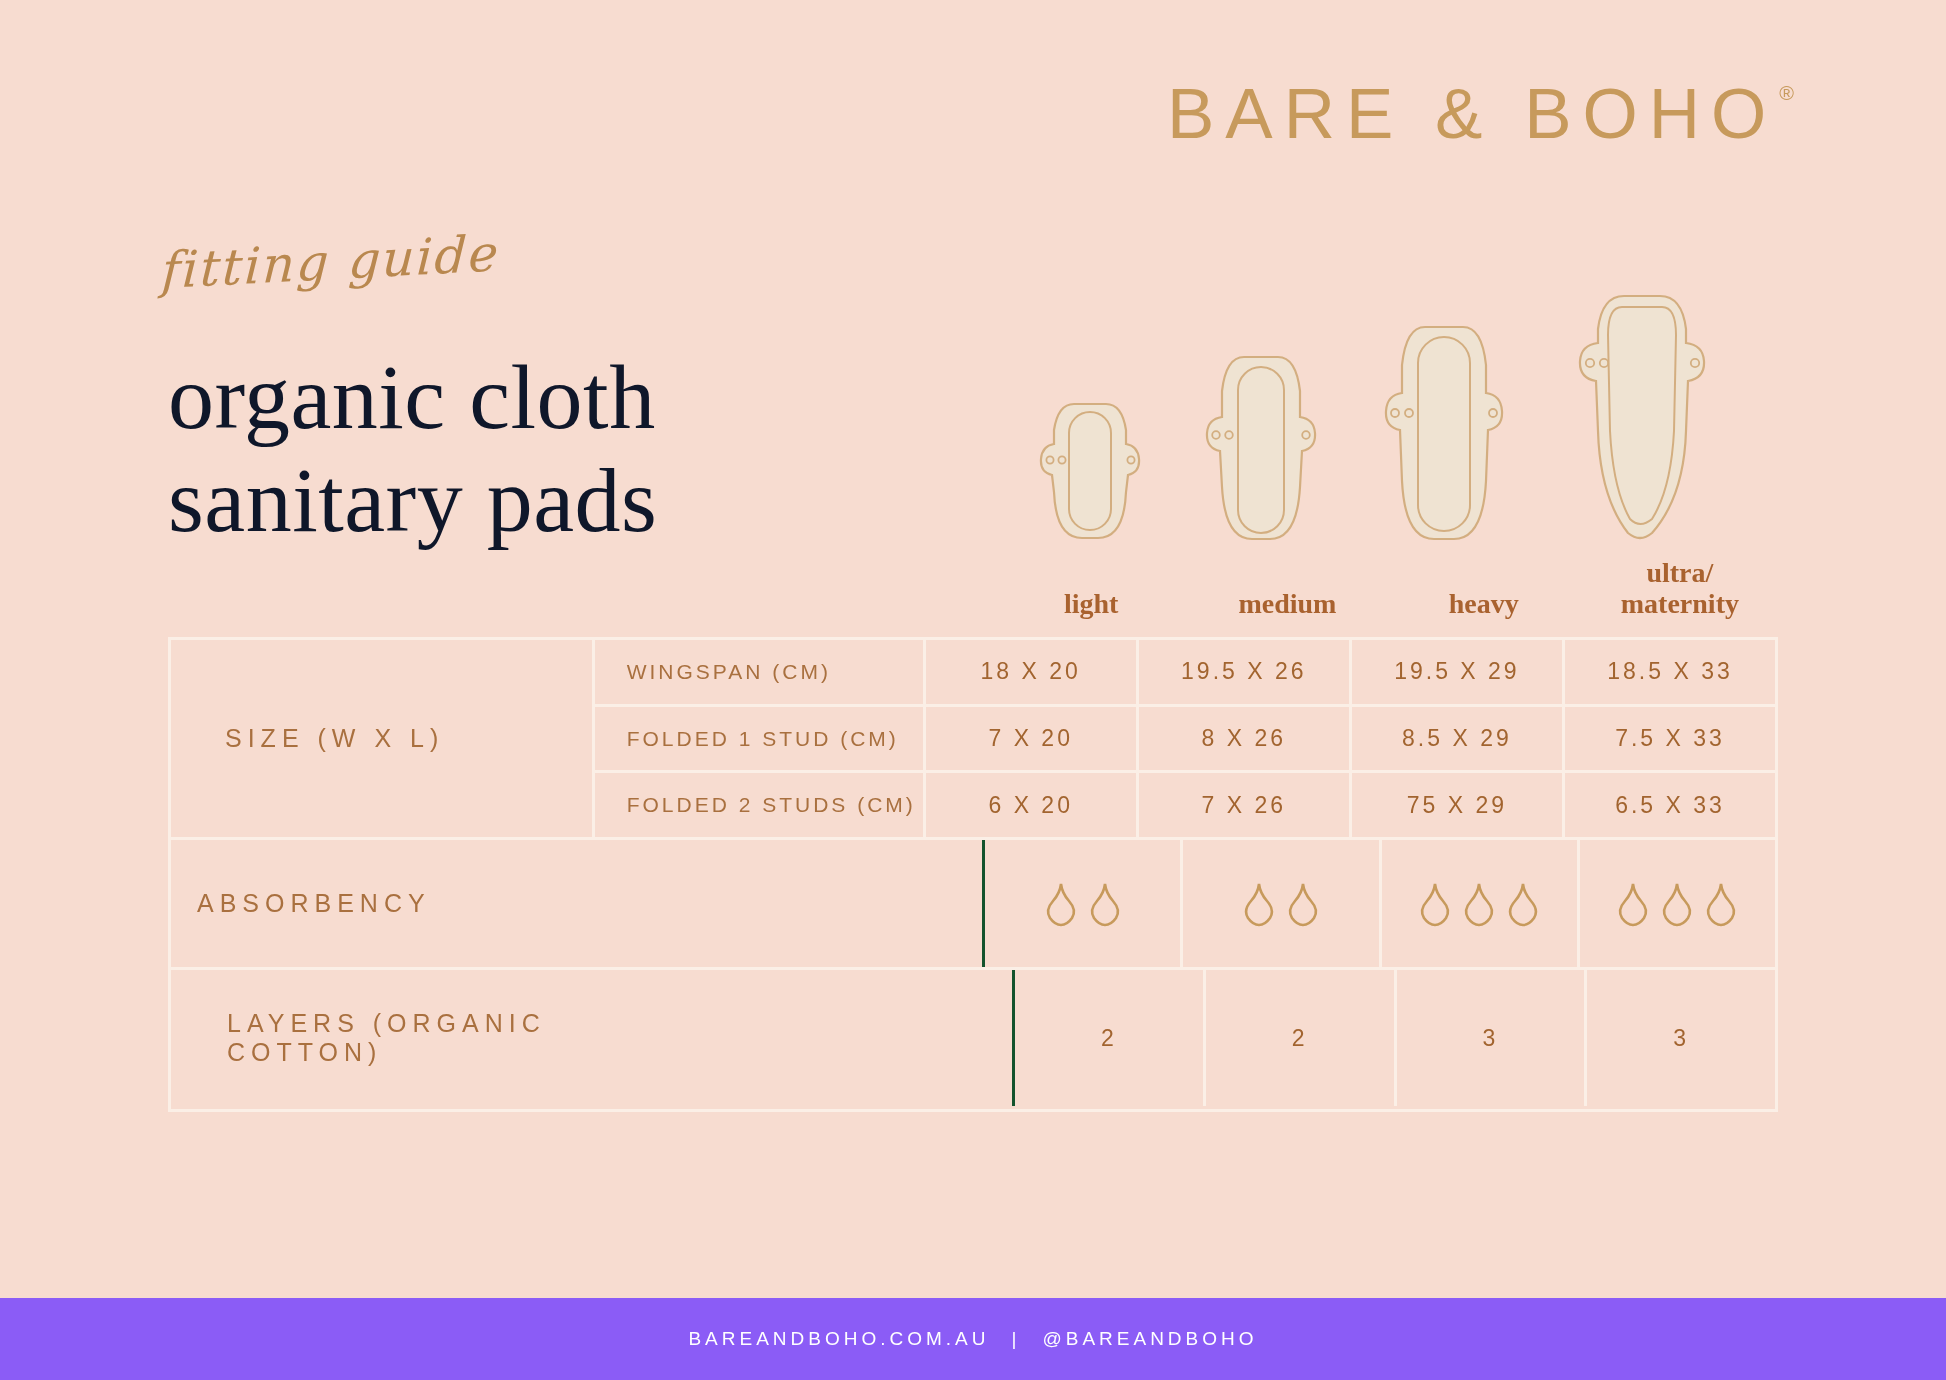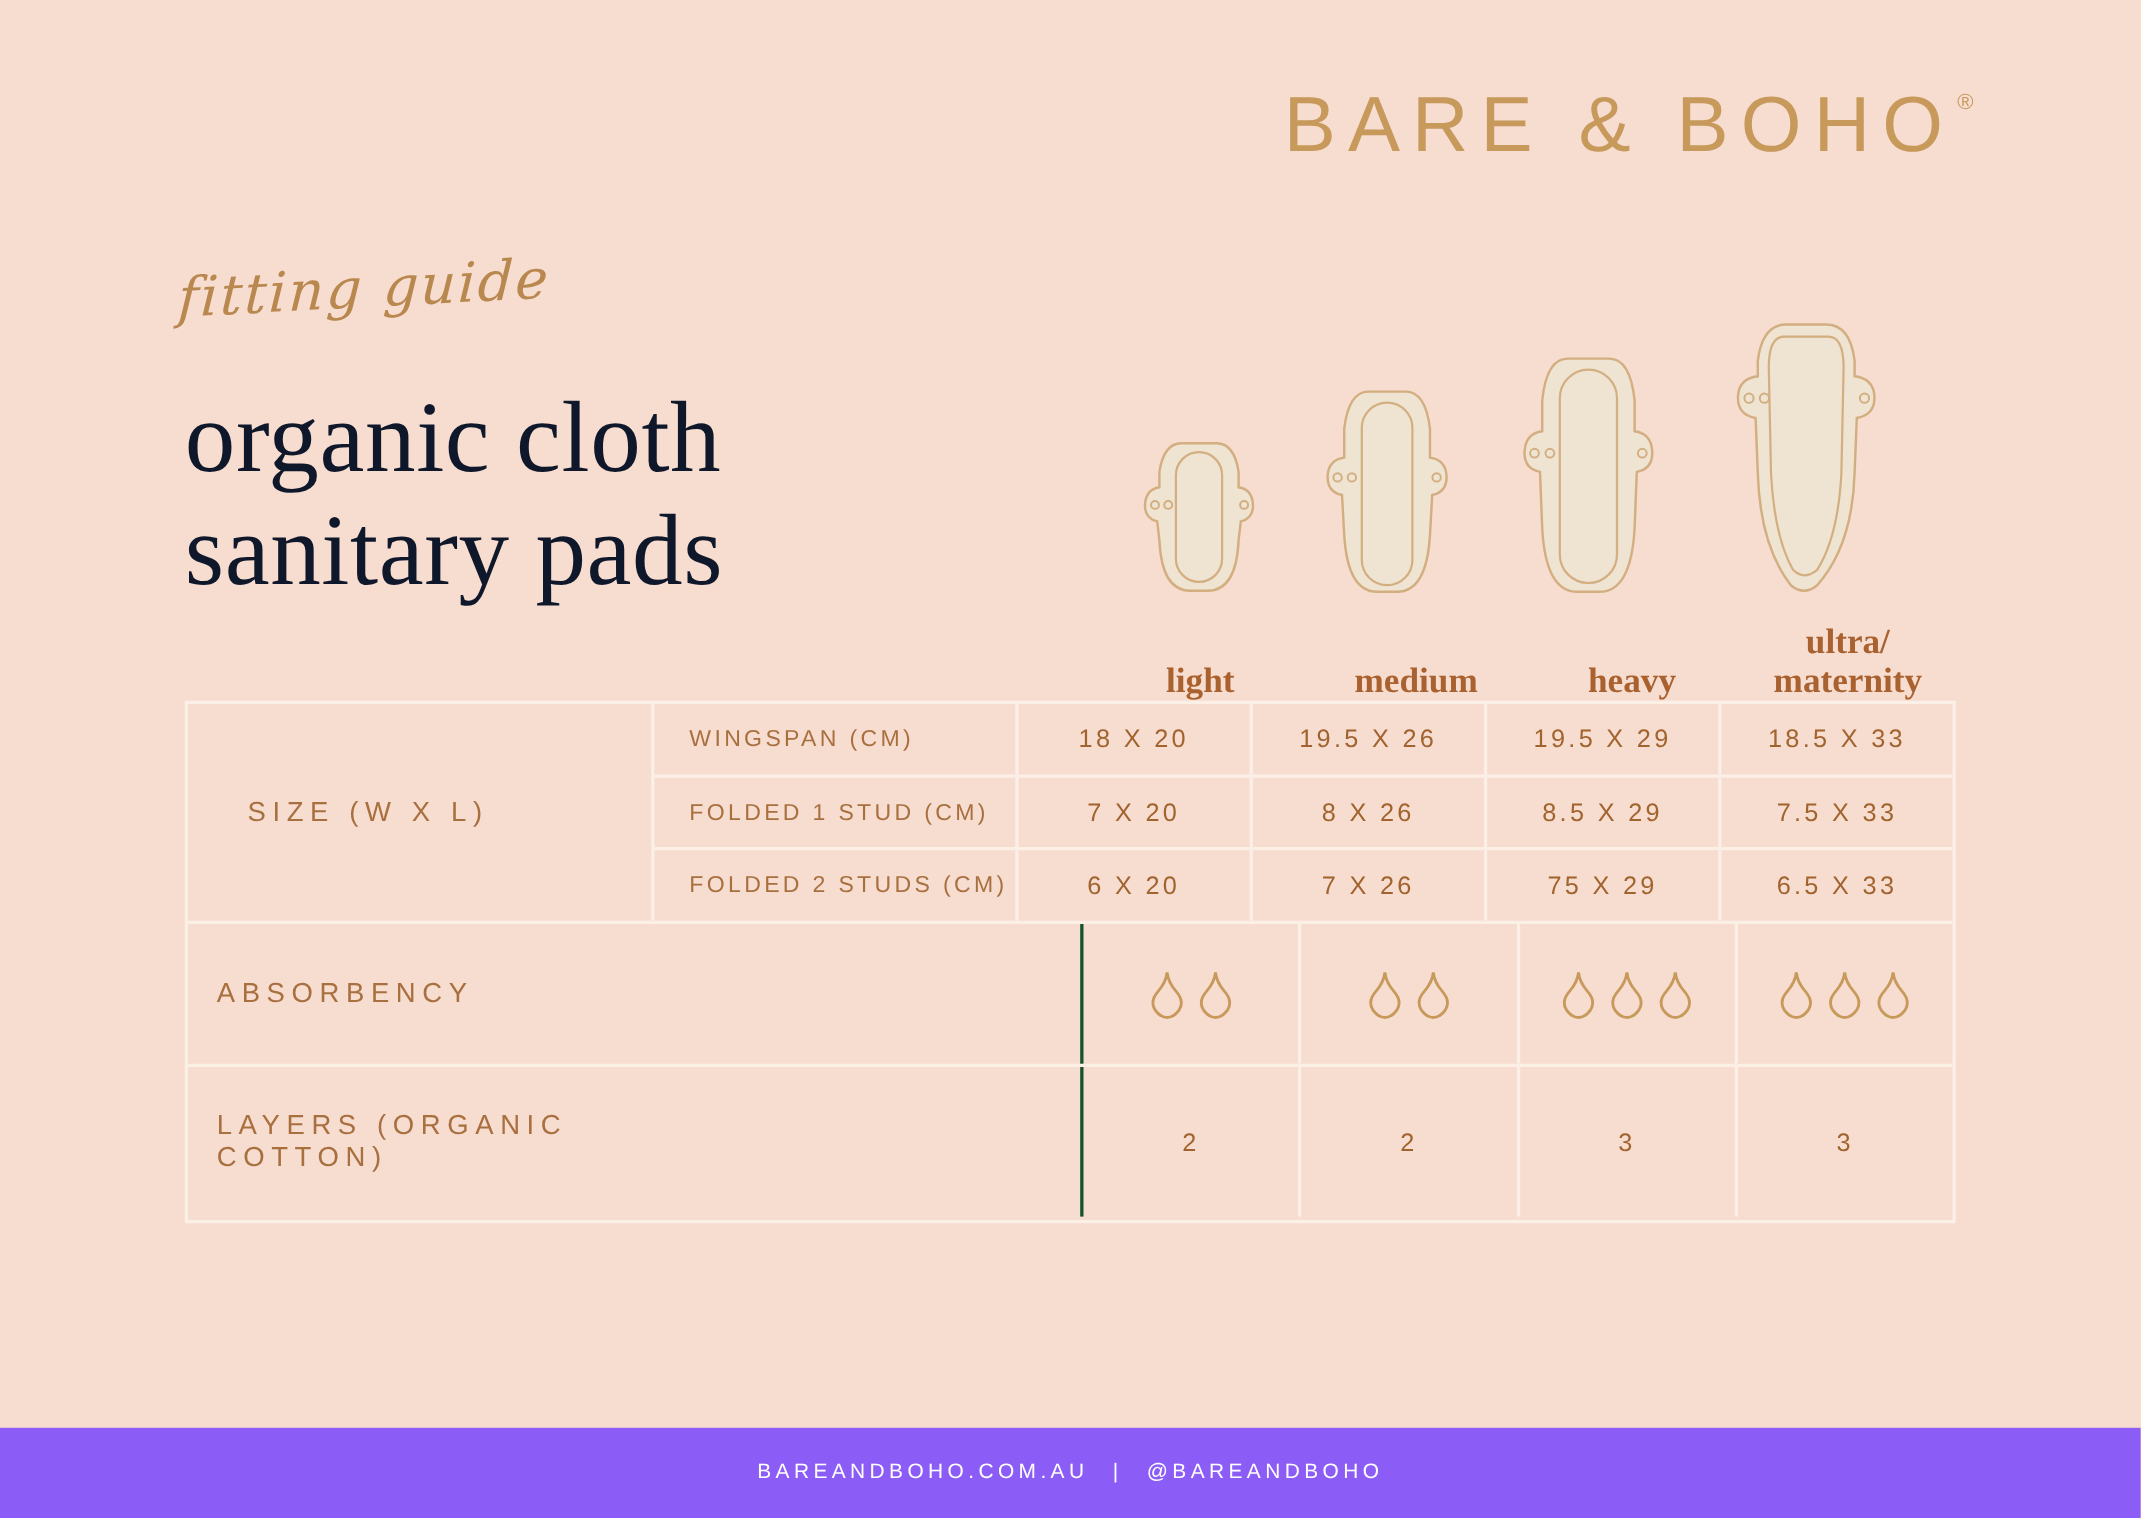--- a/index.html
+++ b/index.html
@@ -88,24 +88,24 @@
     display: flex;
   }
   .col-head {
     flex: 1;
     display: flex;
     align-items: flex-end;
     justify-content: center;
     text-align: center;
     font-family: "Liberation Serif", serif;
     font-weight: bold;
-    font-size: 32px;
+    font-size: 28px;
     color: #A9622F;
     line-height: 1.1;
-    padding-bottom: 4px;
+    padding-bottom: 20px;
   }
 
   
   .table {
     position: absolute;
     left: 168px;
     top: 637px;
     width: 1610px;
     height: 475px;
     border: 3px solid #FBEFE6;
@@ -144,21 +144,21 @@
   .size-label { width: 403px; border-right: 3px solid #FBEFE6; margin-left: 28px; }
   .size-sub { width: 1204px; display: flex; flex-direction: column; }
   .size-subrow { flex: 1; display: flex; border-bottom: 3px solid #FBEFE6; }
   .size-subrow:last-child { border-bottom: none; }
   .sub-name { width: 331px; border-right: 3px solid #FBEFE6; }
   .val-cell { flex: 1; border-right: 3px solid #FBEFE6; }
   .val-cell:last-child { border-right: none; }
 
   
   .flat-block { display: flex; border-bottom: 3px solid #FBEFE6; }
-  .flat-block:last-child { border-bottom: none; }
+  .flat-block:last-child { border-bottom: none; padding-left: 30px; }
   .flat-label { width: 814px; border-right: 3px solid #14532d; }
   .flat-vals { flex: 1; display: flex; }
 
   .drops { display: flex; gap: 8px; align-items: center; justify-content: center; }
 
   .layers-label { flex-direction: column; align-items: flex-start; justify-content: center; }
   .layers-label span { display: block; }
 
   
   .footer {

